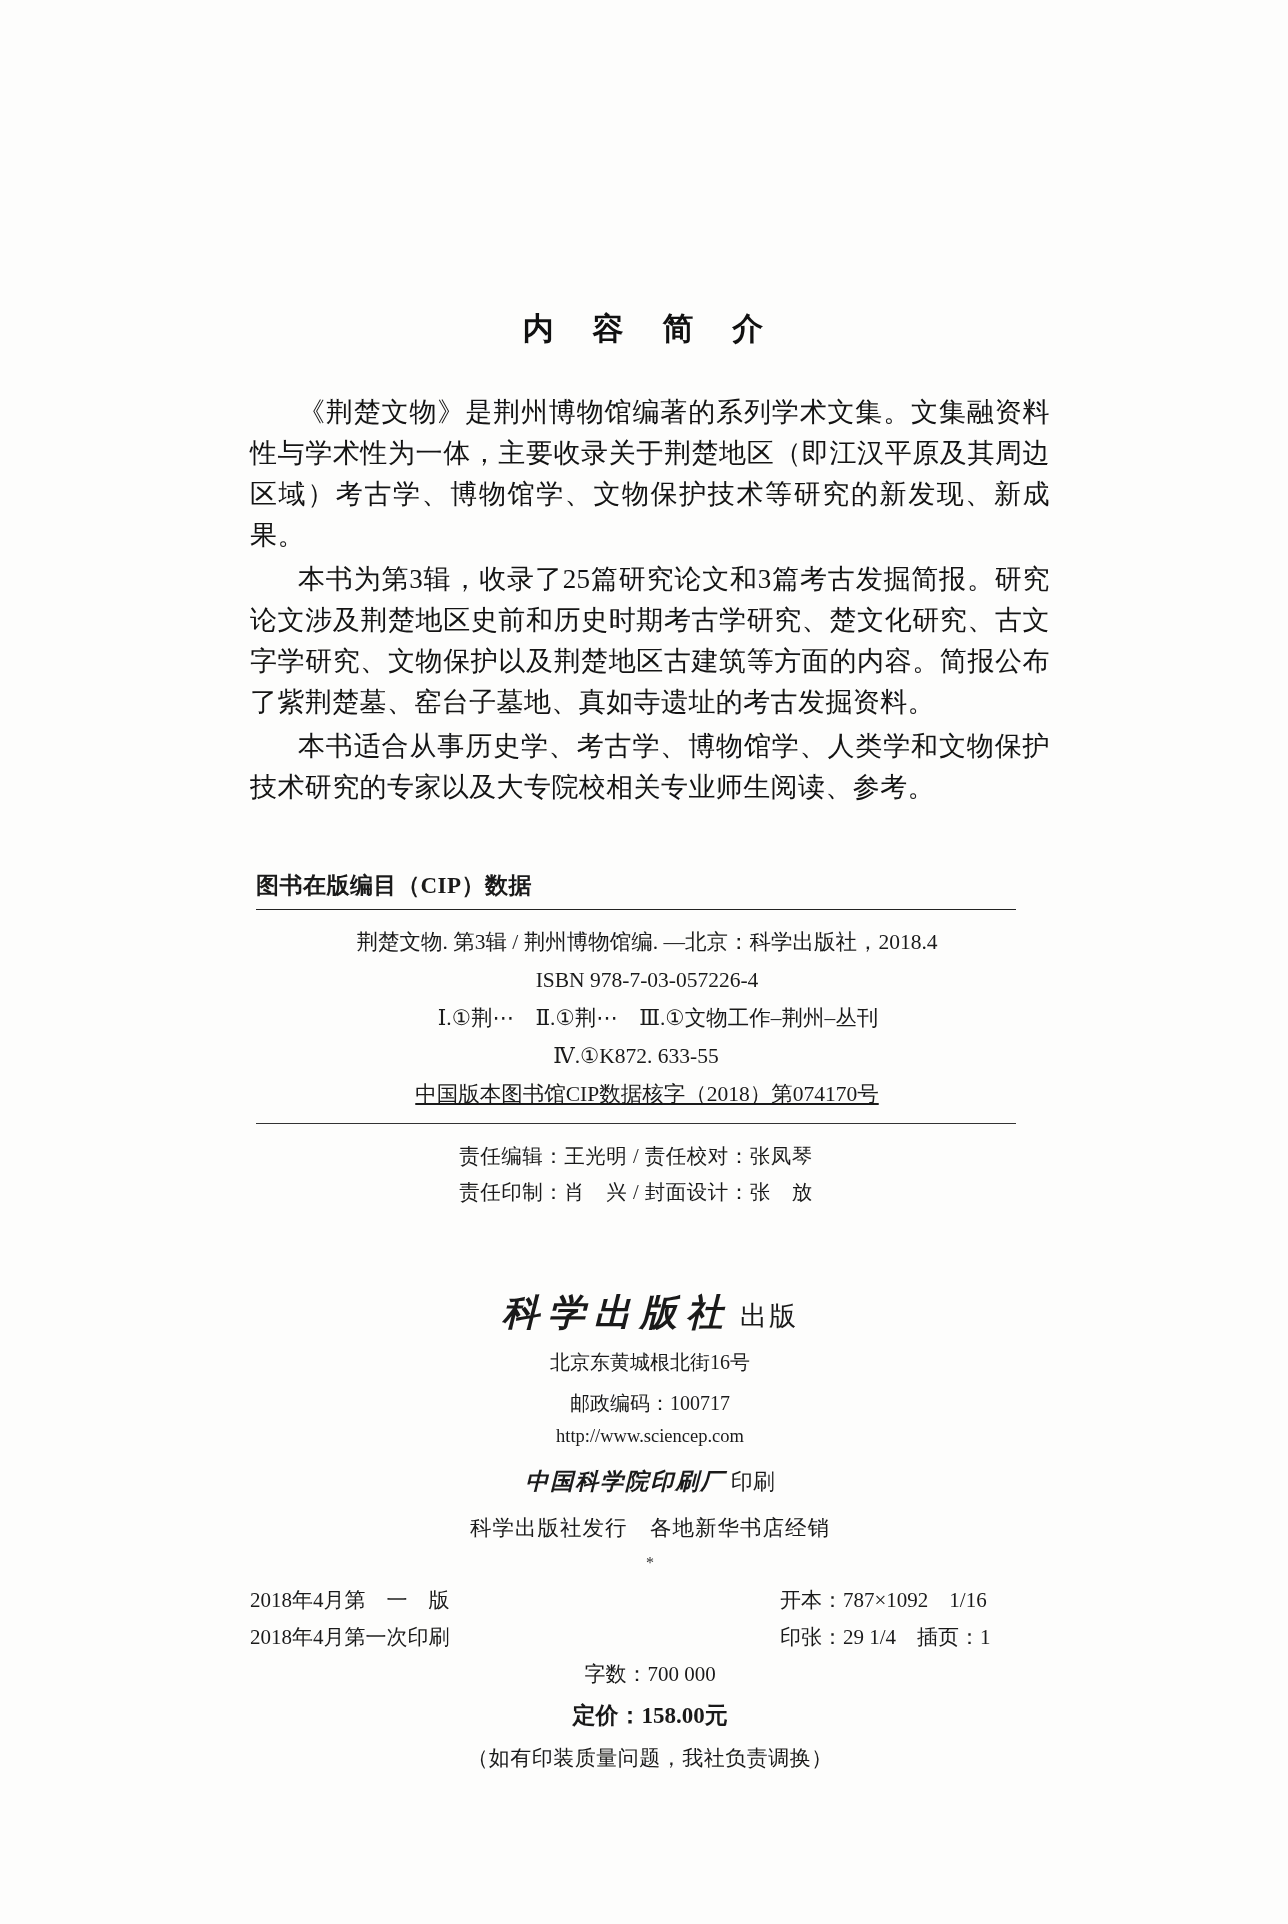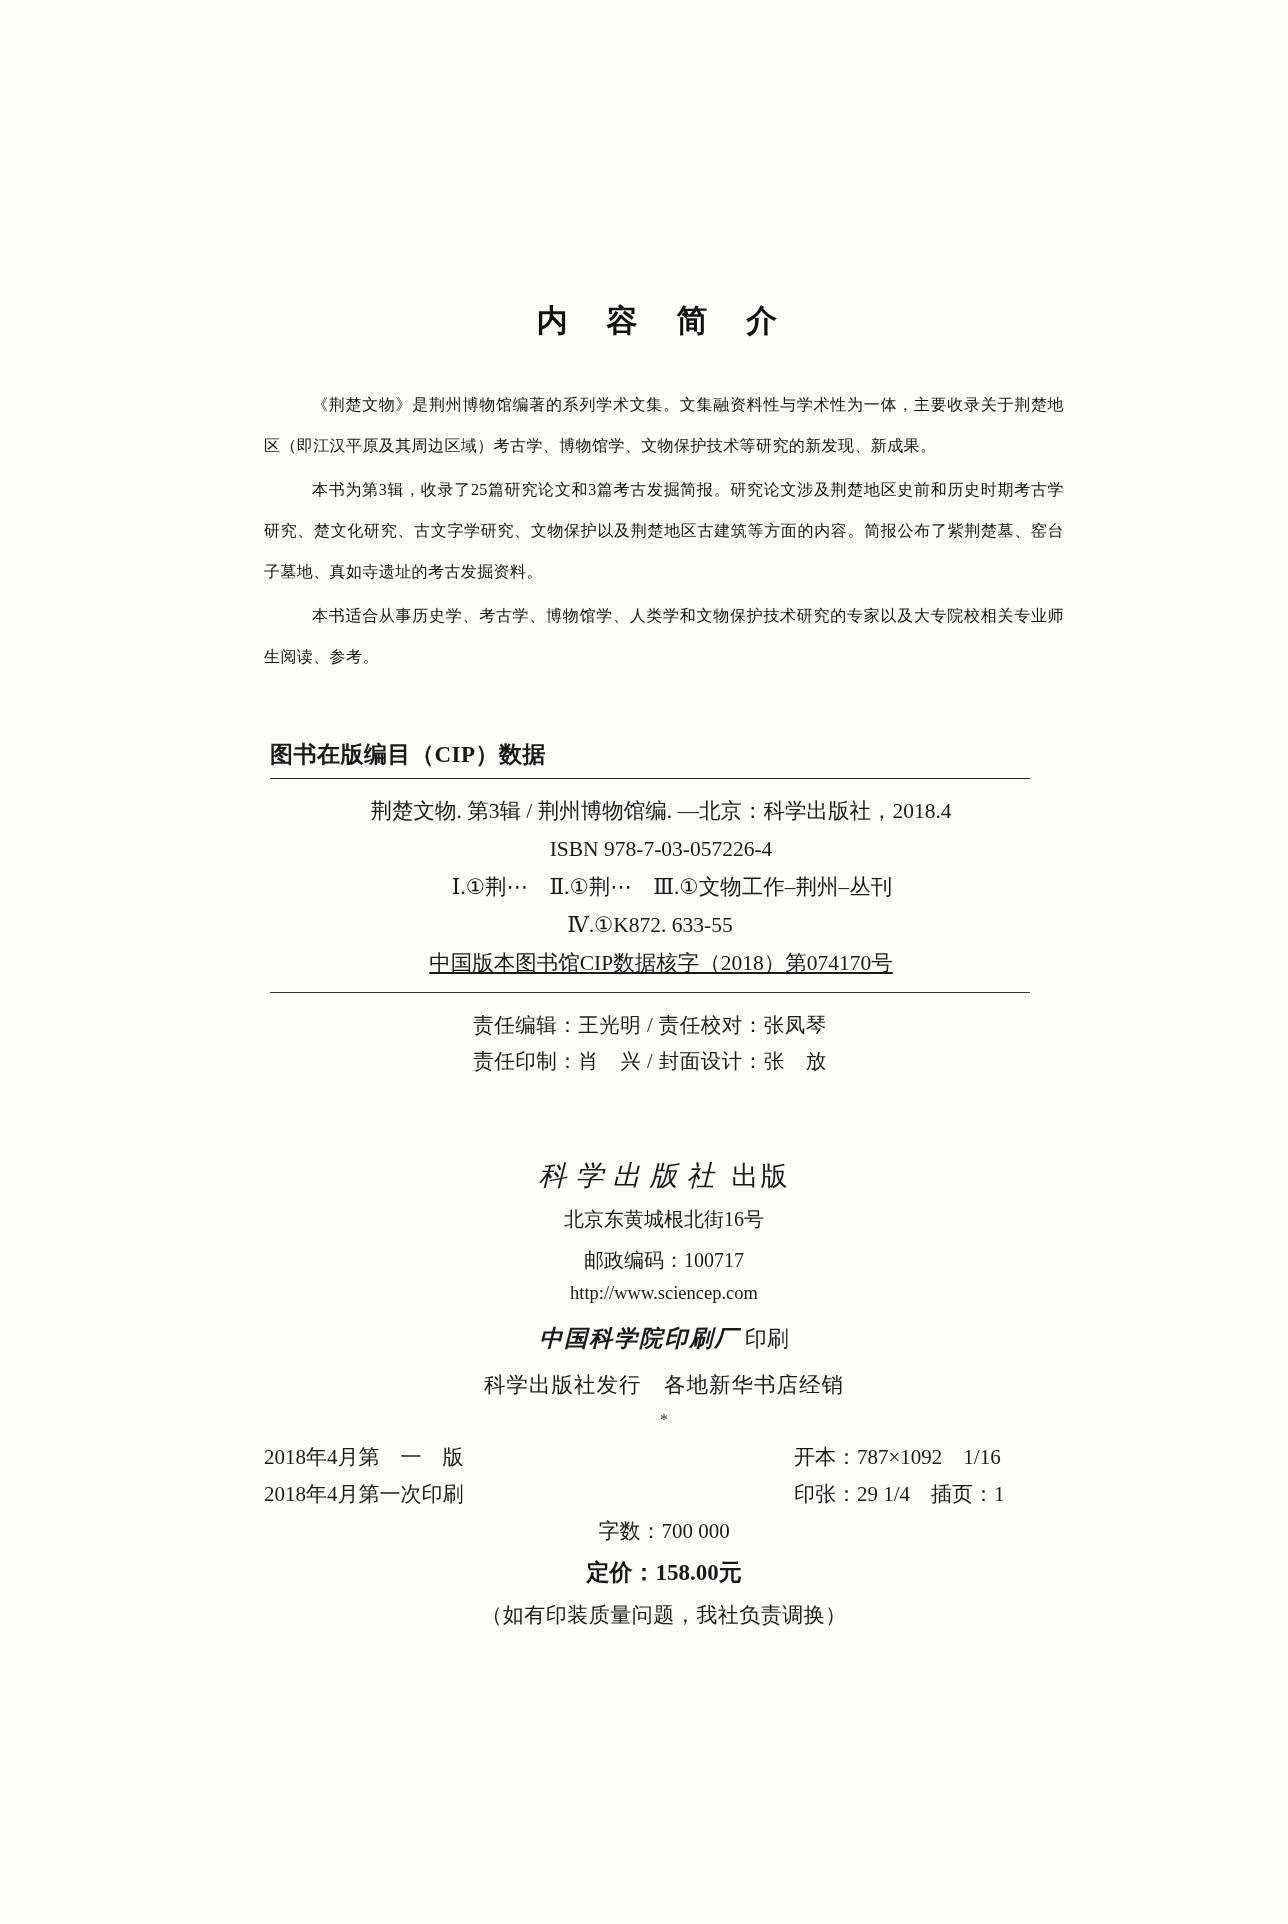--- a/index.html
+++ b/index.html
@@ -18,40 +18,39 @@
   .page {
     position: absolute;
     left: 0; top: 0;
     width: 1288px;
     height: 1924px;
     background: #fdfdfc;
   }
   .content {
     position: absolute;
     left: 250px;
-    top: 0;
+    top: 8px;
     width: 800px;
-    margin-left: 14px;
   }
 
   
   .summary-title {
     text-align: center;
     font-size: 31px;
     letter-spacing: 14px;
     font-weight: 600;
     margin-top: 300px;
     color: #111;
     font-family: "DejaVu Serif", "Liberation Serif", serif;
   }
 
   
   .abstract {
     margin-top: 42px;
-    font-size: 16px;
+    font-size: 27px;
     line-height: 41px;
     color: #141414;
     text-align: justify;
     letter-spacing: 0.4px;
   }
   .abstract p {
     margin: 0 0 3px 0;
     text-indent: 48px;
   }
 
@@ -102,23 +101,23 @@
     margin-top: 70px;
     text-align: center;
   }
   .pub-line-main {
     font-size: 27px;
     letter-spacing: 2px;
   }
   .pub-name {
     font-family: "DejaVu Serif", serif;
     font-style: italic;
-    font-weight: normal;
+    font-weight: bold;
     letter-spacing: 9px;
-    font-size: 28px;
+    font-size: 37px;
     margin-right: 8px;
   }
   .pub-sub {
     font-size: 20px;
     line-height: 33px;
     margin-top: 8px;
     font-family: Liberation Serif, serif;
   }
   .pub-url {
     font-size: 18.5px;

